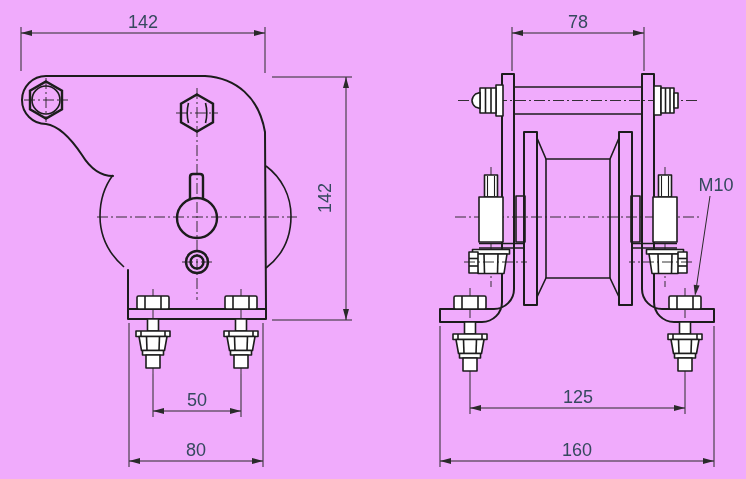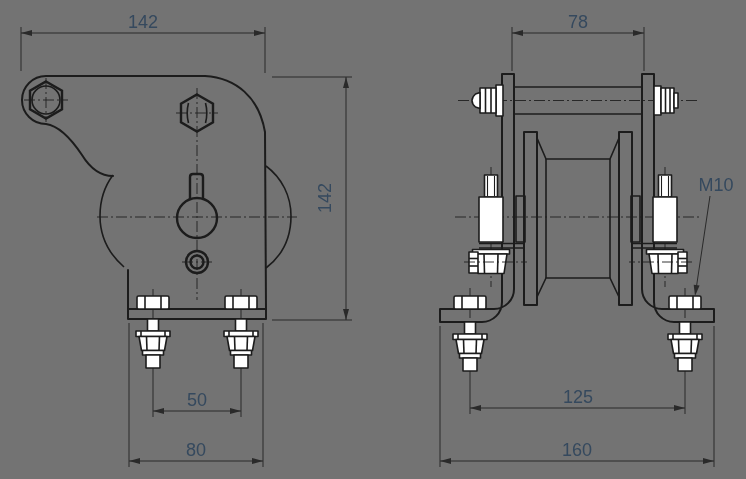--- a/index.html
+++ b/index.html
@@ -1,16 +1,16 @@
 <!DOCTYPE html>
 <html><head>
 <meta charset="utf-8">
 <style>
   html,body{margin:0;padding:0;background:#ffffff;}
-  .stage{position:relative;width:746px;height:479px;background:#737373;overflow:hidden;
+  .stage{position:relative;width:746px;height:479px;background:#f0abfc;overflow:hidden;
          font-family:"Liberation Sans", sans-serif;}
   svg{display:block;}
   .ol   {fill:none;stroke:#1c1c1c;stroke-width:2;stroke-linecap:round;stroke-linejoin:round;}
   .md   {fill:none;stroke:#1c1c1c;stroke-width:1.6;stroke-linejoin:round;}
   .mdf  {fill:#ffffff;stroke:#1c1c1c;stroke-width:1.6;stroke-linejoin:round;}
   .thick{fill:none;stroke:#1c1c1c;stroke-width:2.4;}
   .thin {fill:none;stroke:#1c1c1c;stroke-width:1.1;}
   .cl   {fill:none;stroke:#1f1f1f;stroke-width:0.9;stroke-dasharray:11 3 2 3;}
   .dim  {fill:none;stroke:#2a2a2a;stroke-width:1;}
   .arr  {fill:#2a2a2a;stroke:none;}

